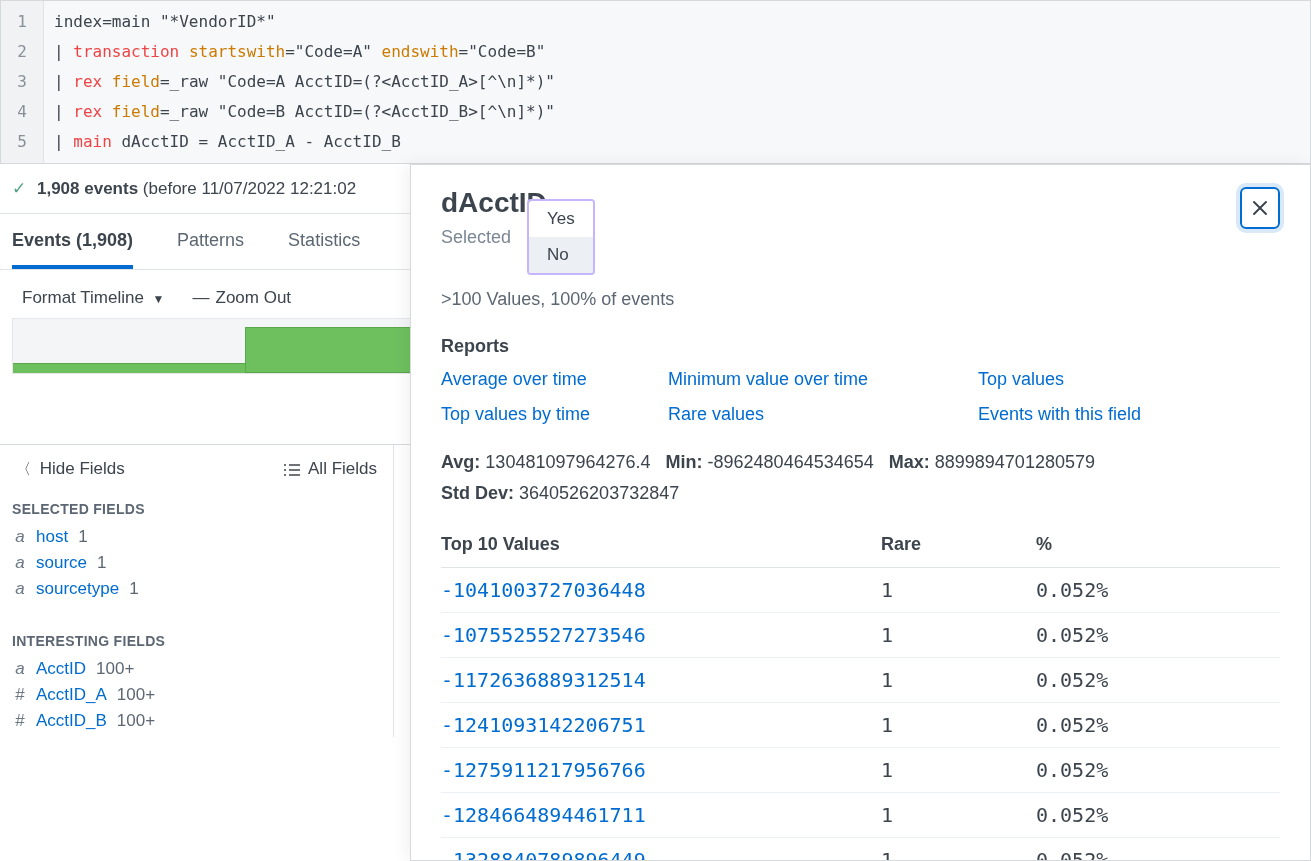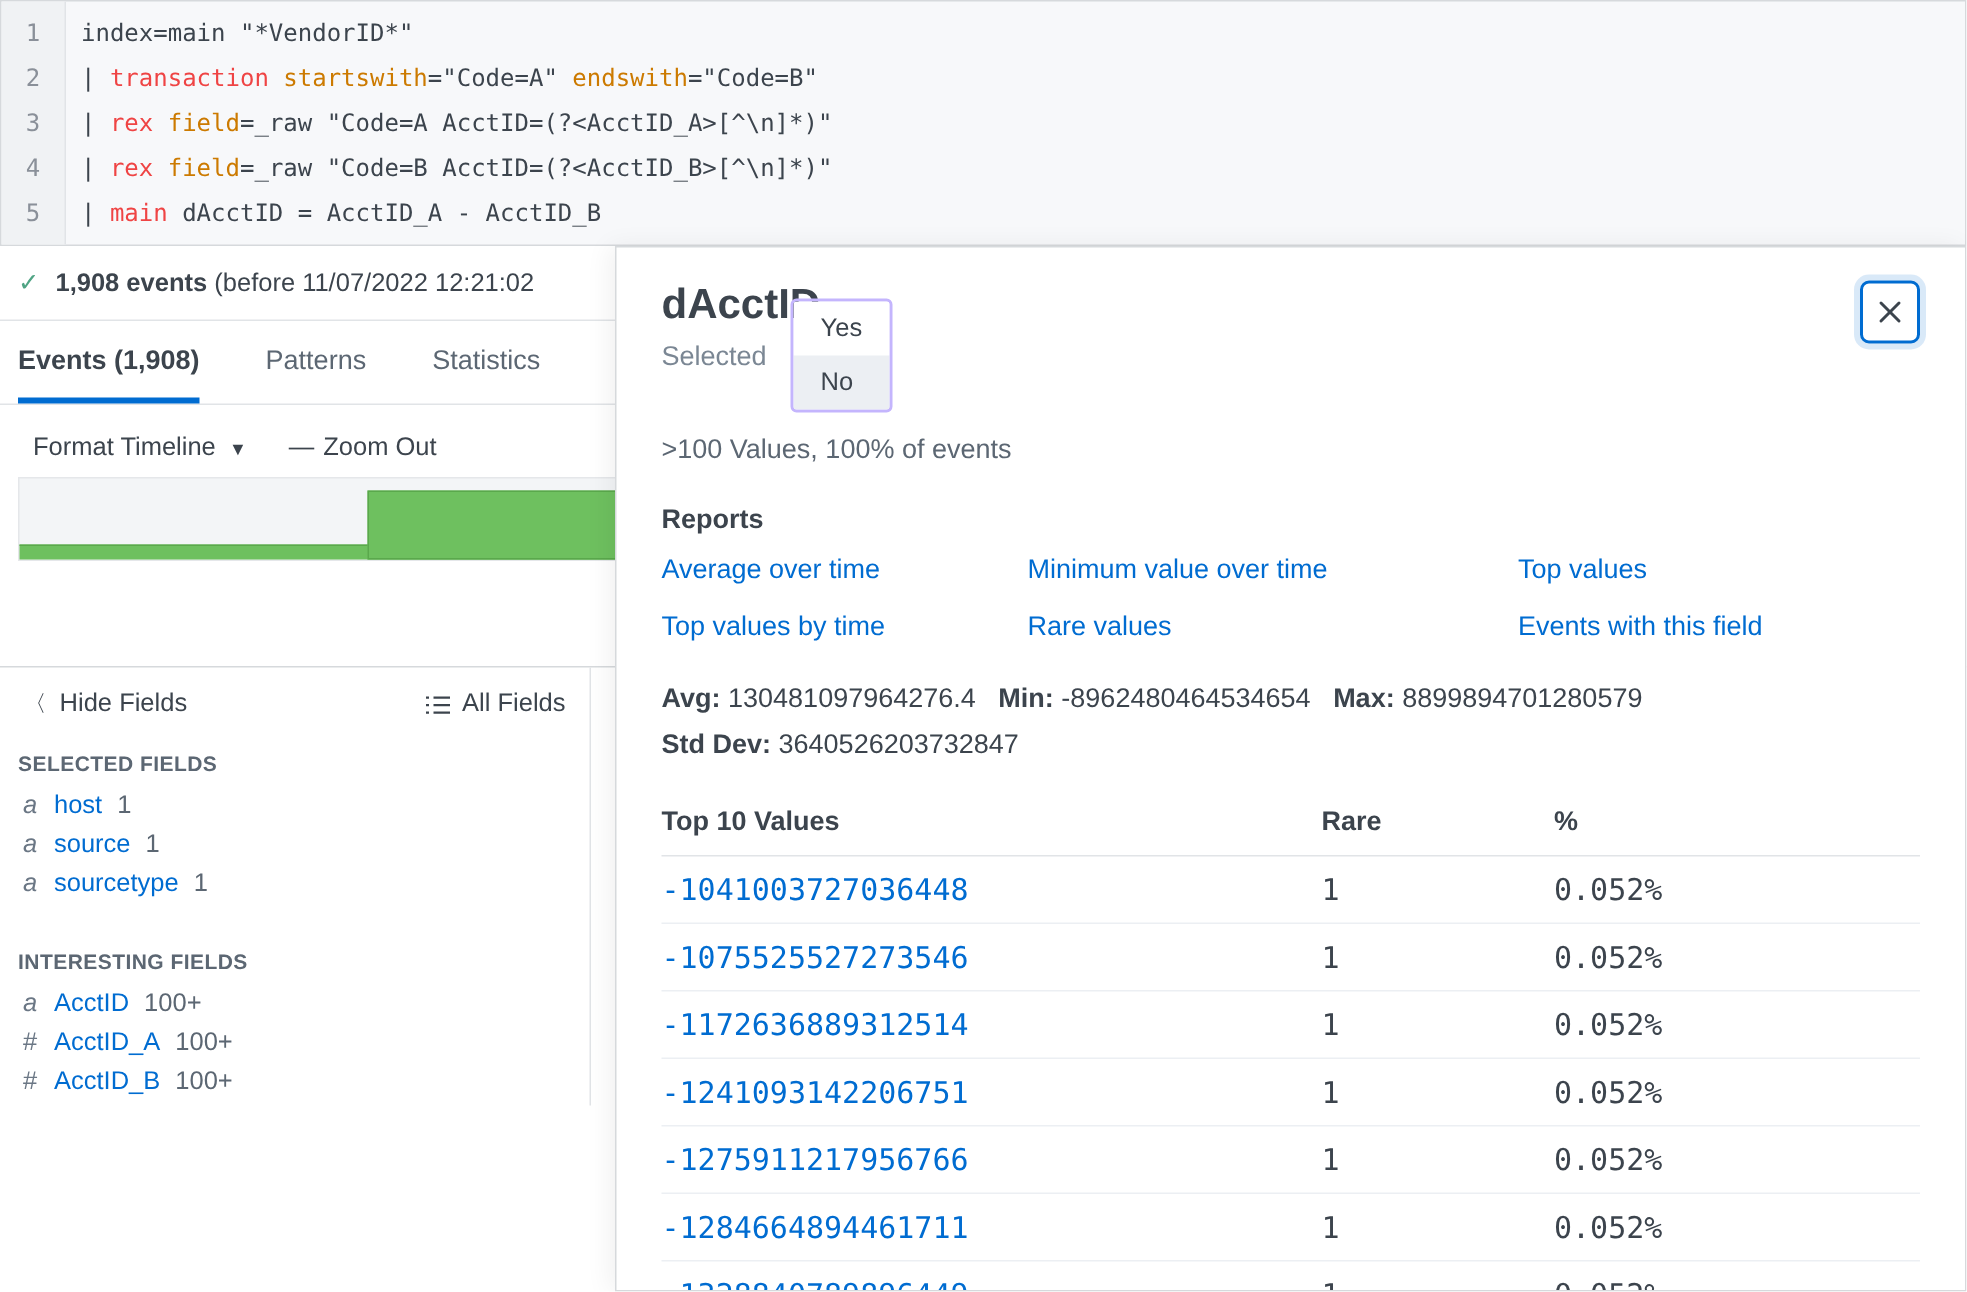--- a/index.html
+++ b/index.html
@@ -58,21 +58,21 @@
 .pop-title { font-size: 28px; font-weight: 700; color: #3c444d; }
 .close-btn { width: 40px; height: 42px; border: 2px solid #006cd1; border-radius: 6px; display: flex; align-items: center; justify-content: center; cursor: pointer; box-shadow: 0 0 0 4px rgba(0,108,209,0.15); }
 .close-btn svg { stroke: #3c444d; }
 .pop-sub { margin-top: 14px; color: #5c6773; font-size: 18px; }
 .sel-row { display: flex; justify-content: flex-start; align-items: center; gap: 16px; margin-top: -30px; }
 .sel-label { color: #7b8794; font-size: 18px; }
 .seg { display: flex; border: 2px solid #c4b5fd; border-radius: 4px; overflow: hidden; flex-direction: column; }
 .seg div { padding: 8px 18px; font-size: 17px; cursor: pointer; background: #fff; }
 .seg div.active { background: #eceff3; }
 .reports-title { margin-top: 26px; font-weight: 700; font-size: 18px; }
-.reports-grid { display: grid; grid-template-columns: 227px 310px 1fr; column-gap: 0; row-gap: 14px; margin-top: 12px; font-size: 18px; gap: 17px; }
+.reports-grid { display: grid; grid-template-columns: 227px 310px 1fr; column-gap: 0; row-gap: 14px; margin-top: 12px; font-size: 18px; }
 .reports-grid a { color: #006cd1; text-decoration: none; cursor: pointer; }
 .stats-line { margin-top: 22px; font-size: 18px; line-height: 1.7; }
 .stats-line b { font-weight: 700; }
 .top10-hdr { display: grid; grid-template-columns: 440px 155px 1fr; font-size: 18px; font-weight: 700; margin-top: 26px; padding-bottom: 12px; border-bottom: 1px solid #e1e4e7; }
 .val-row { display: grid; grid-template-columns: 440px 155px 1fr; padding: 10px 0; border-bottom: 1px solid #eceff3; font-family: "SFMono-Regular", Consolas, Menlo, monospace; font-size: 20px; }
 .val-row .v { color: #006cd1; cursor: pointer; }
 .val-row .c, .val-row .p { color: #3c444d; }
 .lower { display: flex; }
 </style>
 </head>

